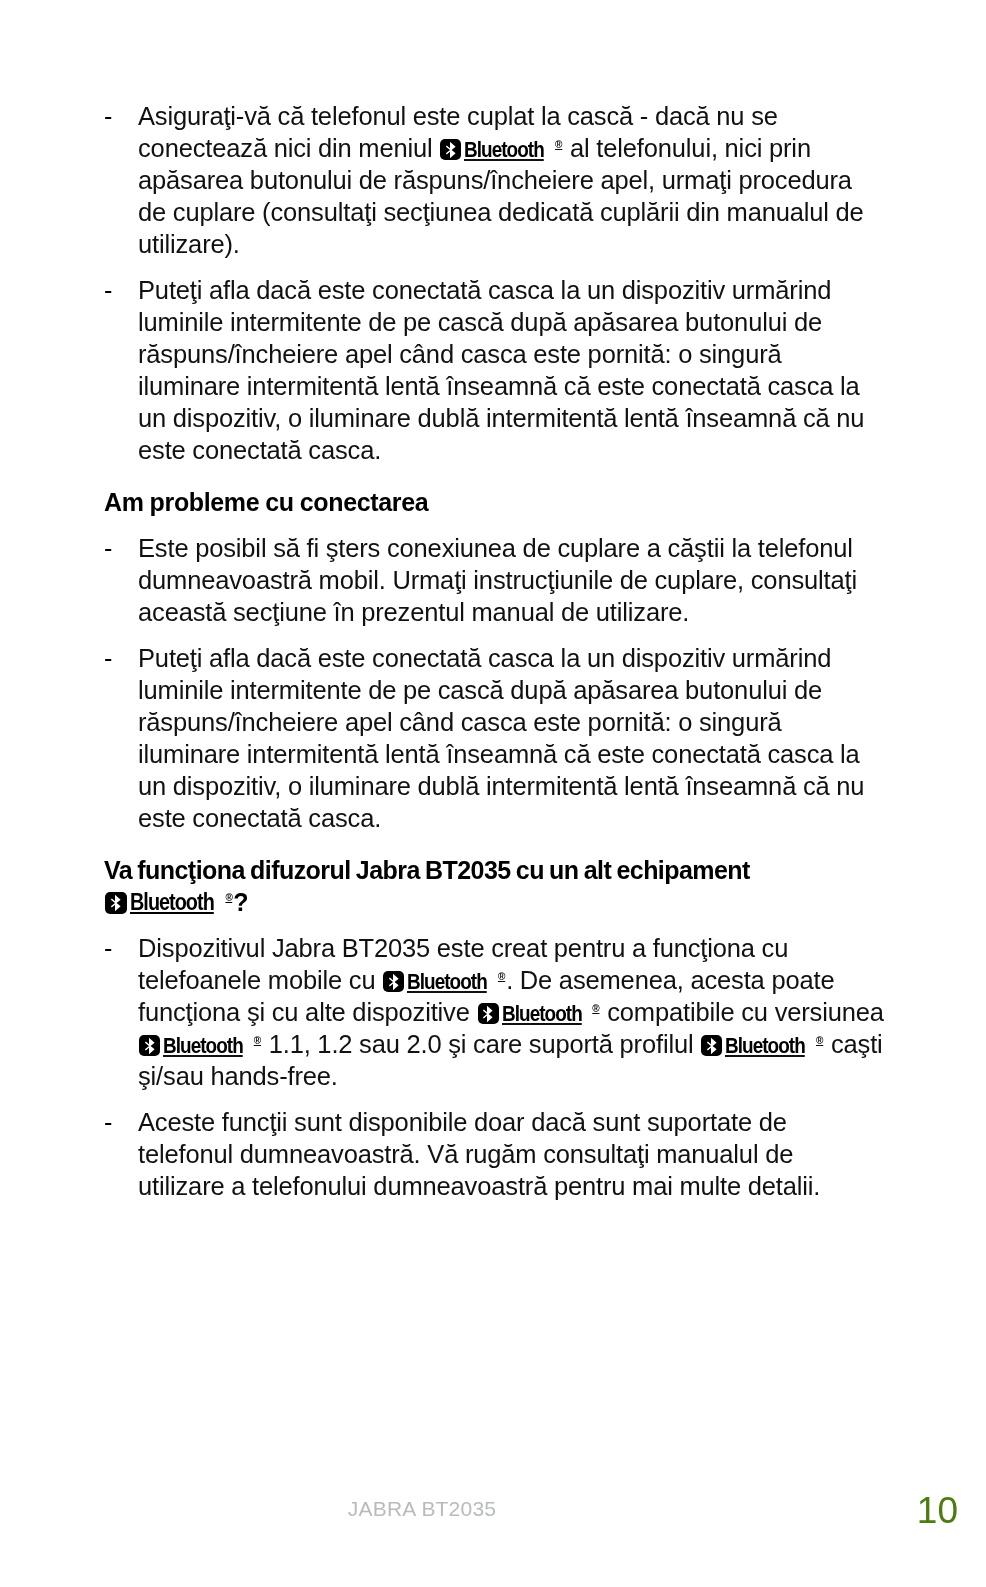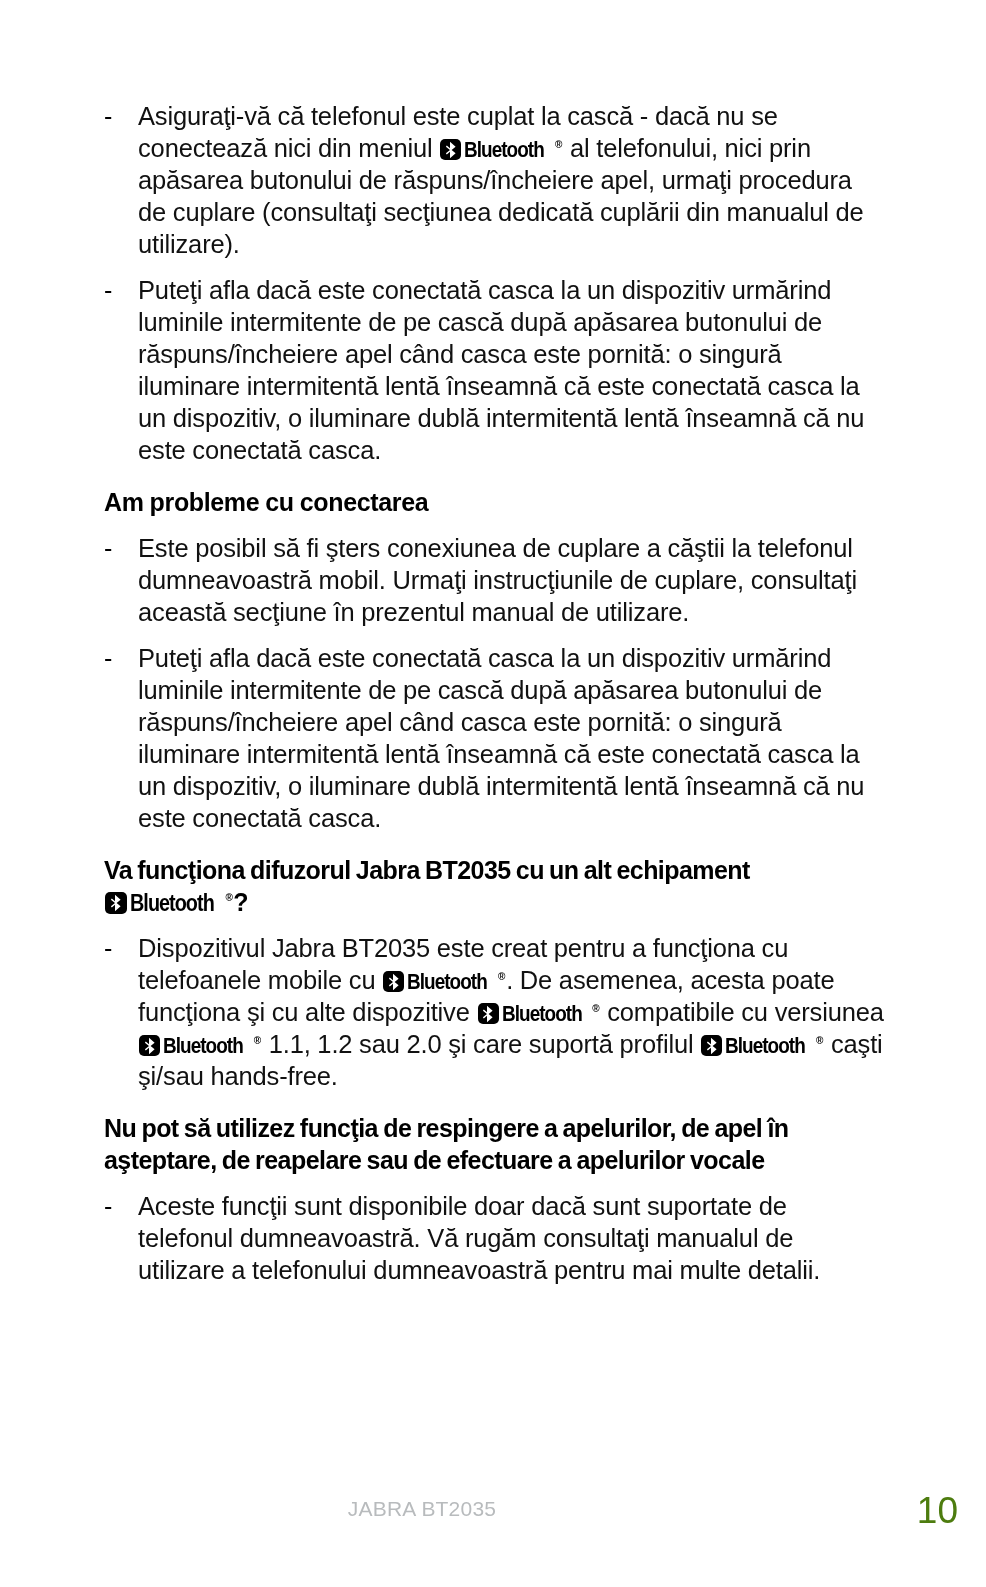--- a/index.html
+++ b/index.html
@@ -63,26 +63,27 @@
     margin: 20px 0 14px 0;
   }
   .heading.tight {
     letter-spacing: -0.55px;
     word-spacing: -1.2px;
   }
 
   
   .bt {
     display: inline-flex;
-    align-items: flex-end;
+    align-items: flex-start;
     vertical-align: baseline;
     position: relative;
     top: 3px;
     white-space: nowrap;
     margin: 0 1px;
+    text-decoration: underline;
   }
   .bt .bt-mark {
     display: inline-block;
     width: 21px;
     height: 21px;
     border-radius: 5px;
     background: #000000;
     position: relative;
     flex: 0 0 auto;
   }
@@ -272,21 +273,20 @@
           </span> 1.1, 1.2 sau 2.0 şi care suportă profilul <span class="bt">
             <span class="bt-mark">
               <svg width="12" height="17" viewBox="0 0 12 17">
                 <path d="M5 0.2 L10.6 5.2 L6.6 8.5 L10.6 11.8 L5 16.8 L5 10.2 L1.8 12.9 L0.9 11.8 L5 8.5 L0.9 5.2 L1.8 4.1 L5 6.8 Z" fill="#ffffff"></path>
               </svg>
             </span>
             <span class="bt-word">Bluetooth</span>
             <span class="bt-reg">®</span>
           </span> caşti şi/sau hands-free.</span>
       </div>
-      <div class="heading tight">Nu pot să utilizez funcţia de respingere a apelurilor, de apel în aşteptare, de reapelare sau de efectuare a apelurilor vocale</div>
       <div class="item">
         <span class="dash">-</span>
         <span class="body">Aceste funcţii sunt disponibile doar dacă sunt suportate de telefonul dumneavoastră. Vă rugăm consultaţi manualul de utilizare a telefonului dumneavoastră pentru mai multe detalii.</span>
       </div>
     </div>
 
   <div class="footer">
     <div class="footer-label">JABRA BT2035</div>
     <div class="page-number">10</div>
   </div>

